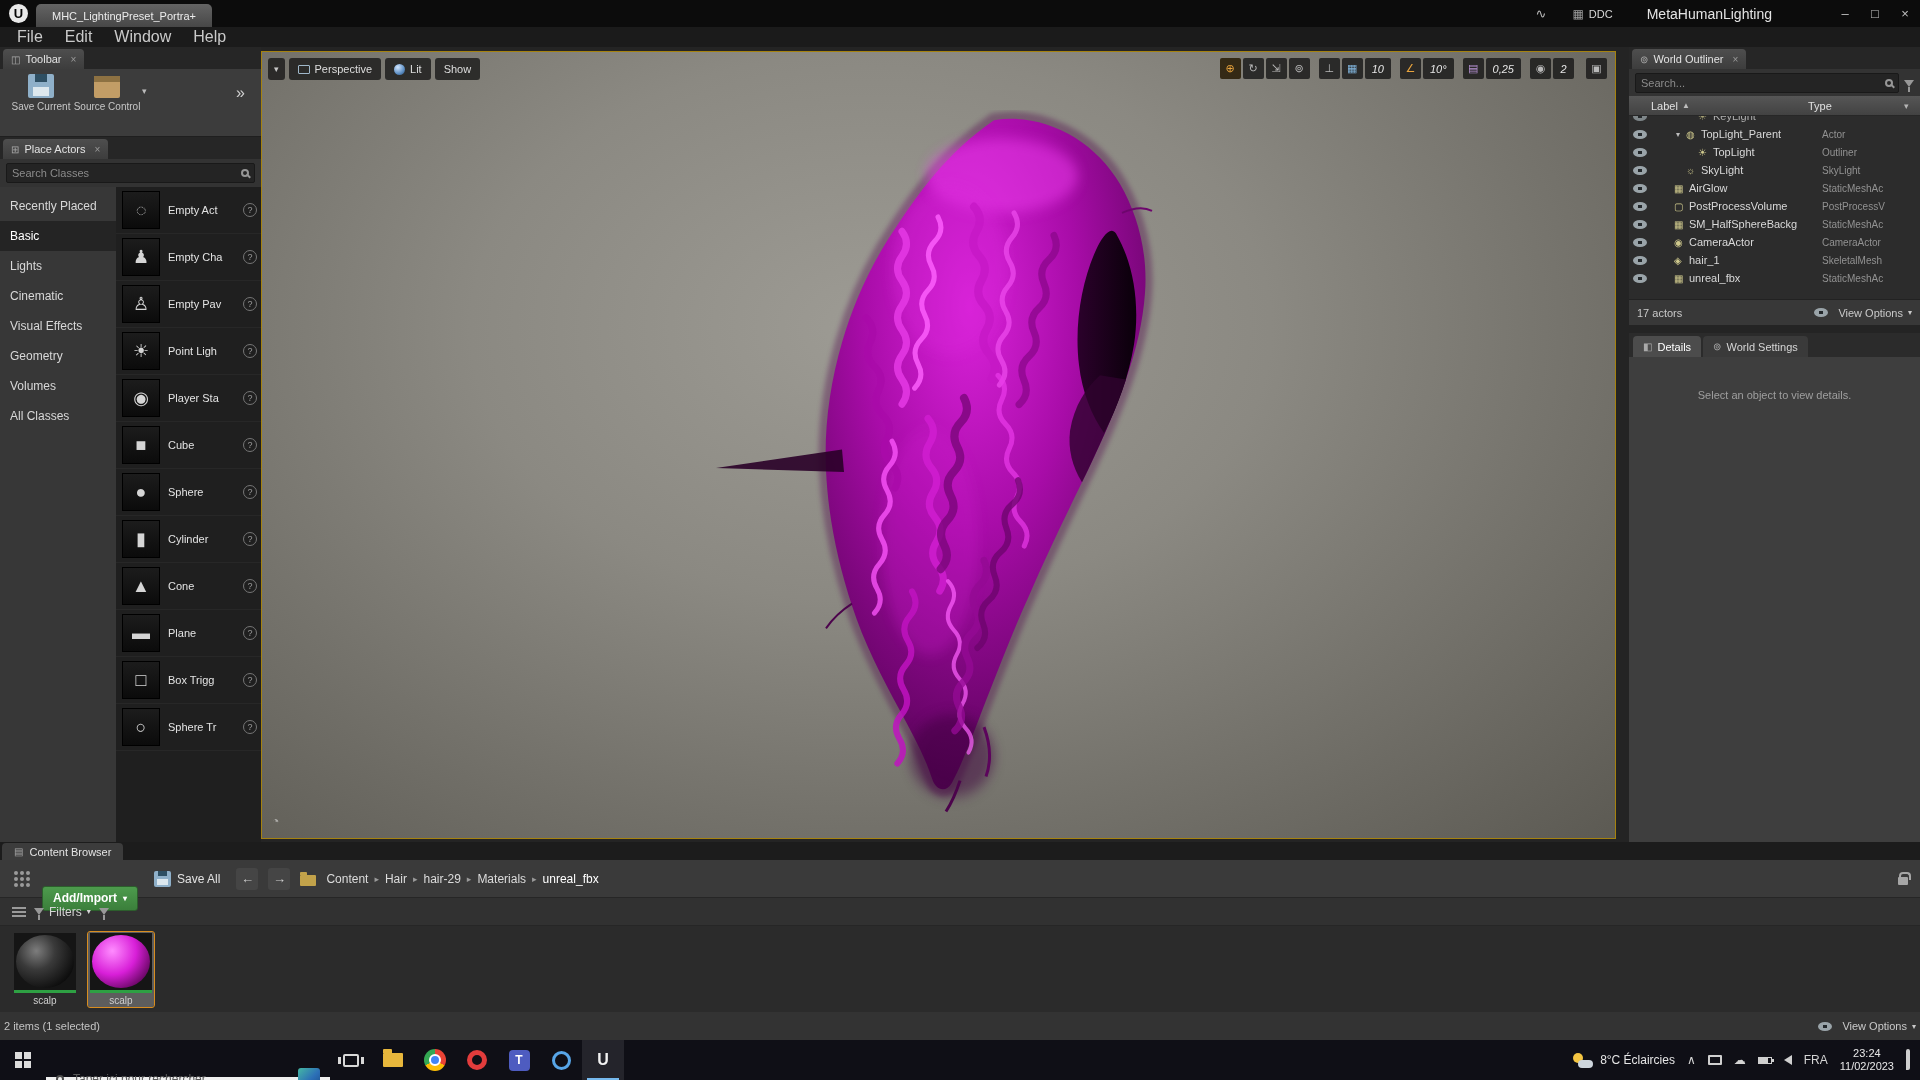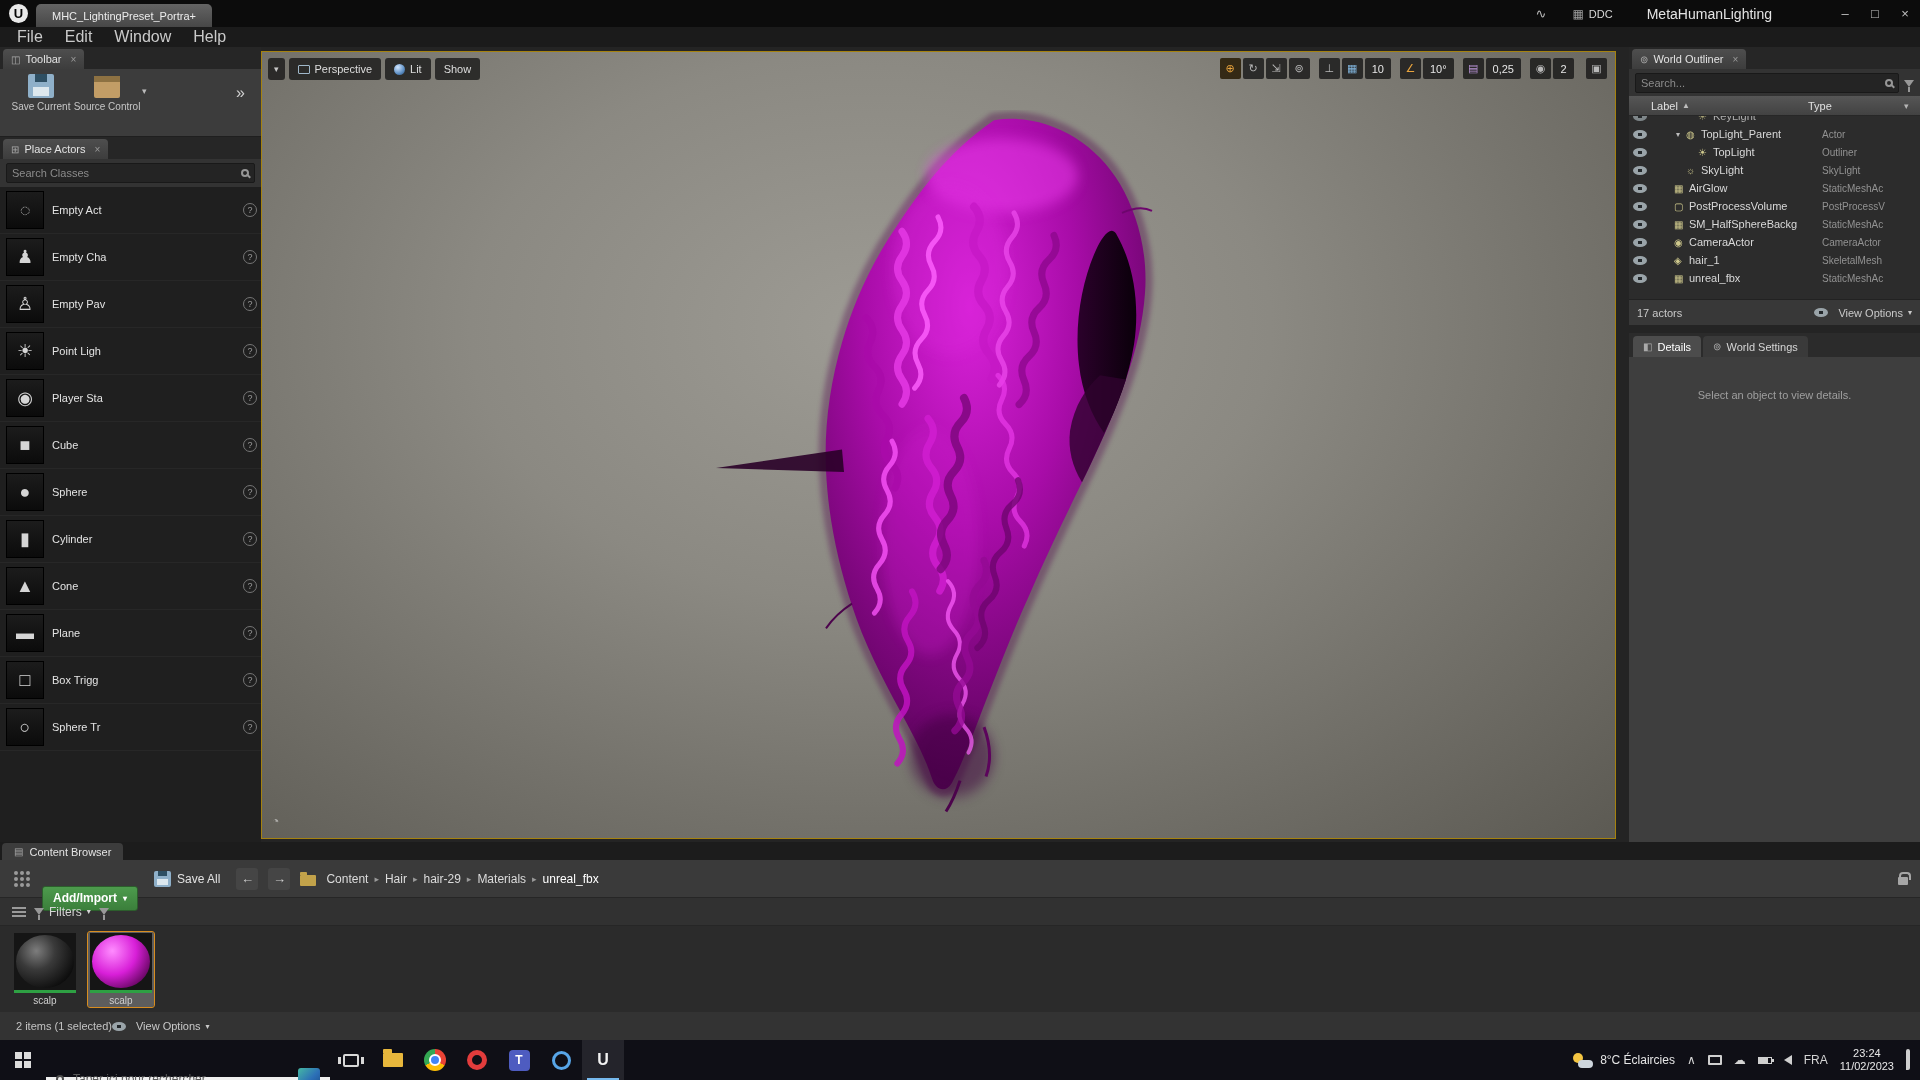--- a/index.html
+++ b/index.html
@@ -64,21 +64,21 @@
   
   #viewport { position:absolute; left:261px; top:51px; width:1355px; height:788px; border:1px solid #a5820f; overflow:hidden;
     background: radial-gradient(ellipse at 45% 35%, #9d9b94 0%, #8b8982 38%, #74726b 68%, #5c5a53 100%); }
   .vp-nav { position:absolute; top:6px; left:6px; display:flex; gap:4px; z-index:5; }
   .vpbtn { height:22px; padding:0 9px; display:flex; align-items:center; gap:5px; background:rgba(22,22,22,0.78); border-radius:3px; font-size:11px; color:#dedede; }
   .vpbtn.caret { padding:0 6px; font-size:9px; color:#c7c7c7; }
   .persp-ic { width:12px; height:9px; border:1px solid #9fb7c9; border-radius:1px; }
   .litball { width:11px; height:11px; border-radius:50%; background:radial-gradient(circle at 35% 30%, #d3e7ff, #5d8fc4 60%, #27496f); }
   .vp-tools { position:absolute; top:6px; right:8px; display:flex; align-items:center; gap:2px; z-index:5; }
   .vt { height:21px; min-width:21px; display:flex; align-items:center; justify-content:center; background:rgba(24,24,24,0.82); border-radius:2px; font-size:11px; color:#b9b9b9; padding:0 4px; }
-  .vt.txt { color:#e6e6e6; padding:8px 7px; }
+  .vt.txt { color:#e6e6e6; padding:8px 7px;font-style:italic; }
   .vt.active { color:#e8a33d; background:rgba(46,34,12,0.92); }
   .vt.blue { color:#7fb2d9; }
   .vt.orange { color:#e8a33d; }
   .vt.purple { color:#b893d6; }
   .vt.max { margin-left:10px; }
   .vsep { width:5px; }
   .vp-corner { position:absolute; left:10px; bottom:10px; font-size:12px; color:rgba(235,235,235,0.55); z-index:5; }
   #hair-svg { position:absolute; left:440px; top:58px; width:510px; height:720px; }
 
   
@@ -146,21 +146,21 @@
   .cb-search input { flex:1; background:transparent; border:none; color:#cccccc; font-size:11px; }
   .cb-search input::placeholder { color:#8b8b8b; }
   .cb-assets { height:86px; background:#2b2b2b; position:relative; display:flex; align-items:flex-start; gap:10px; padding:6px 12px; }
   .asset { width:66px; padding:1px; border-radius:2px; }
   .asset.selected { background:#5d5d5d; outline:1px solid #d98d1f; }
   .asset-thumb { width:62px; height:60px; background:#151515; position:relative; margin:0 auto; }
   .asset-ball { position:absolute; inset:2px 2px 5px 2px; border-radius:50%; background:radial-gradient(circle at 35% 30%, #7d7d7d 0%, #3a3a3a 35%, #0a0a0a 80%); }
   .asset-thumb.purple .asset-ball { background:radial-gradient(circle at 35% 30%, #ff8cff 0%, #d81fd8 45%, #55034f 85%); }
   .asset-strip { position:absolute; left:0; right:0; bottom:0; height:3px; background:#2ea043; }
   .asset-name { text-align:center; font-size:10px; color:#cfcfcf; margin-top:2px; }
-  .cb-status { height:28px; background:#333333; display:flex; align-items:center; justify-content:flex-start; padding:0 16px; font-size:11px; color:#c3c3c3; }
+  .cb-status { height:28px; background:#333333; display:flex; align-items:center; justify-content:space-between; padding:0 4px; font-size:11px; color:#c3c3c3; }
 
   
   #taskbar { position:absolute; left:0; top:1040px; width:1920px; height:40px; background:#0f0f16; display:flex; align-items:stretch; }
   .tb-cell { width:46px; display:flex; align-items:center; justify-content:center; }
   .winlogo { display:grid; grid-template-columns:7px 7px; grid-template-rows:7px 7px; gap:2px; }
   .winlogo span { background:#dcdcdc; }
   .tb-search { width:284px; background:#f0f0f0; display:flex; align-items:center; gap:9px; padding:0 10px;margin-top:37px; }
   .tb-search .mag { border-color:#4c4c4c; }
   .tb-search .mag::after { background:#4c4c4c; }
   .tb-search input { flex:1; background:transparent; border:none; font-size:12px; color:#3c3c3c; }
@@ -252,20 +252,31 @@
         <span class="x">×</span>
       </div>
     </div>
     <div class="pa-search-row">
       <div class="search-box">
         <input placeholder="Search Classes" style="">
         <span class="mag"></span>
       </div>
     </div>
     <div class="pa-body">
+      <div class="pa-cats">
+
+      <div class="pa-cat">Recently Placed</div>
+          <div class="pa-cat selected">Basic</div>
+          <div class="pa-cat">Lights</div>
+          <div class="pa-cat">Cinematic</div>
+          <div class="pa-cat">Visual Effects</div>
+          <div class="pa-cat">Geometry</div>
+          <div class="pa-cat">Volumes</div>
+          <div class="pa-cat">All Classes</div>
+        </div>
       <div class="pa-items">
 
           <div class="pa-item">
             <span class="pa-thumb">◌</span>
             <span class="pa-label">Empty Act</span>
             <span class="qmark">?</span>
           </div>
 
           <div class="pa-item">
             <span class="pa-thumb">♟</span>

